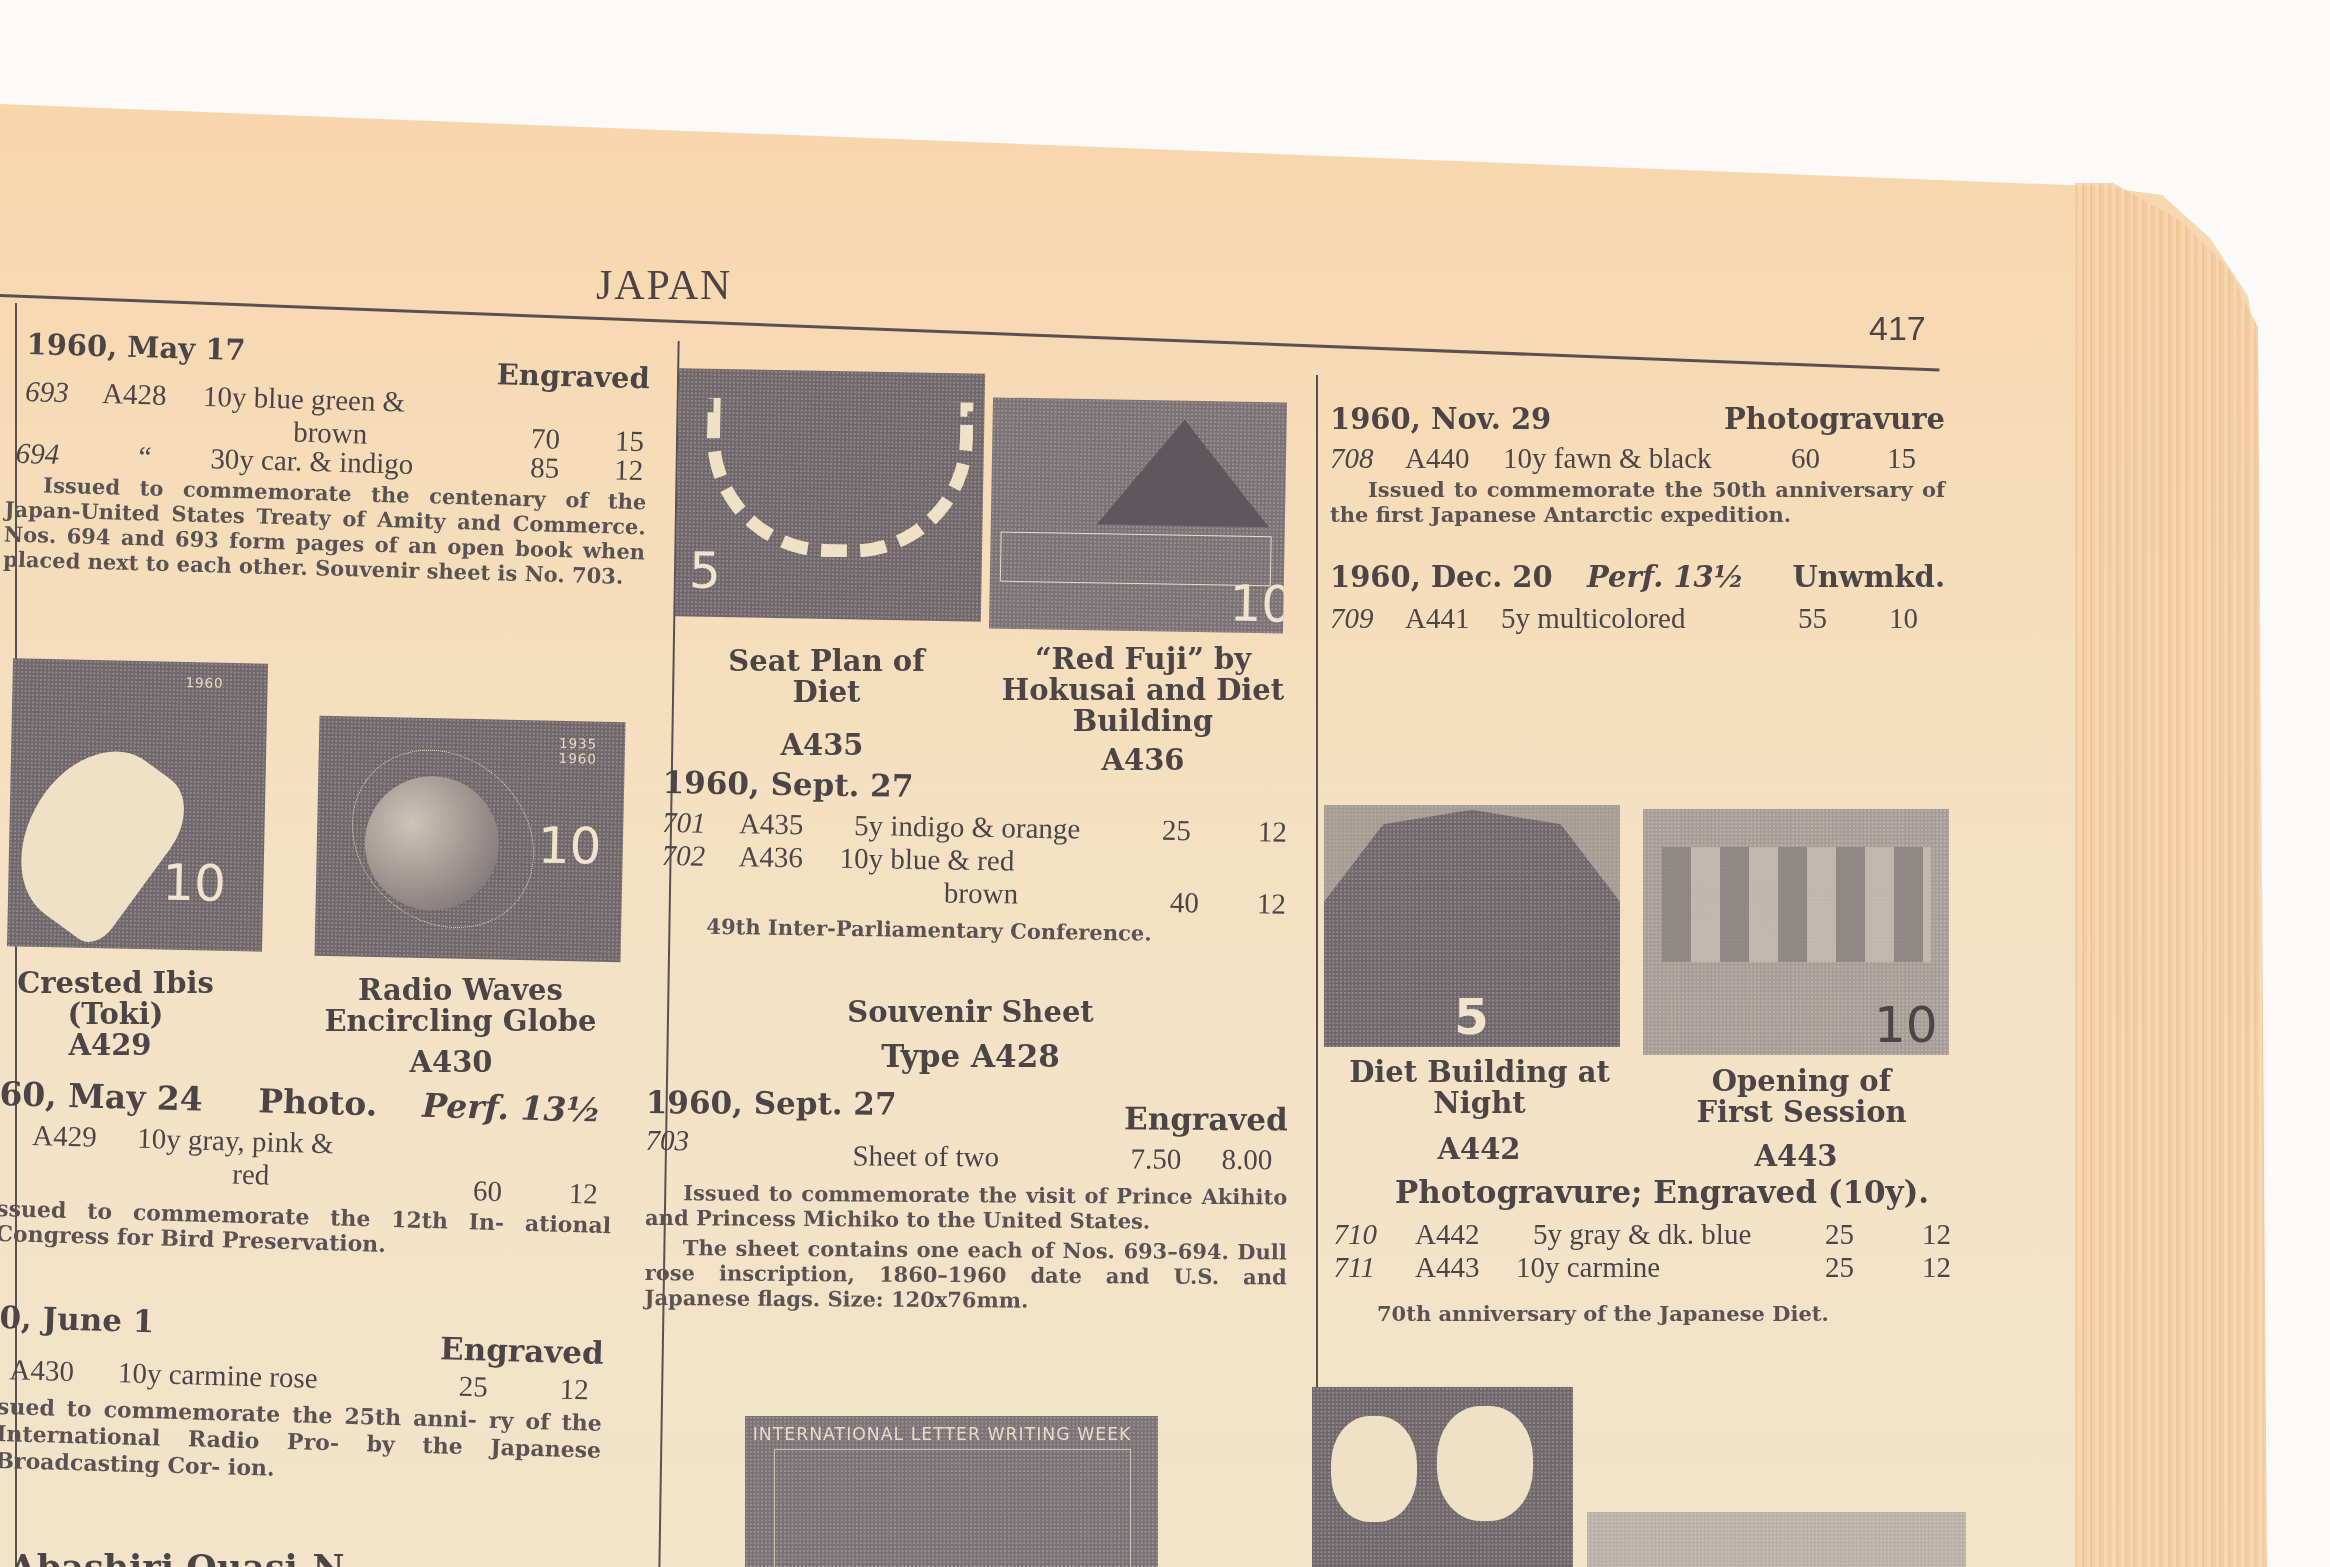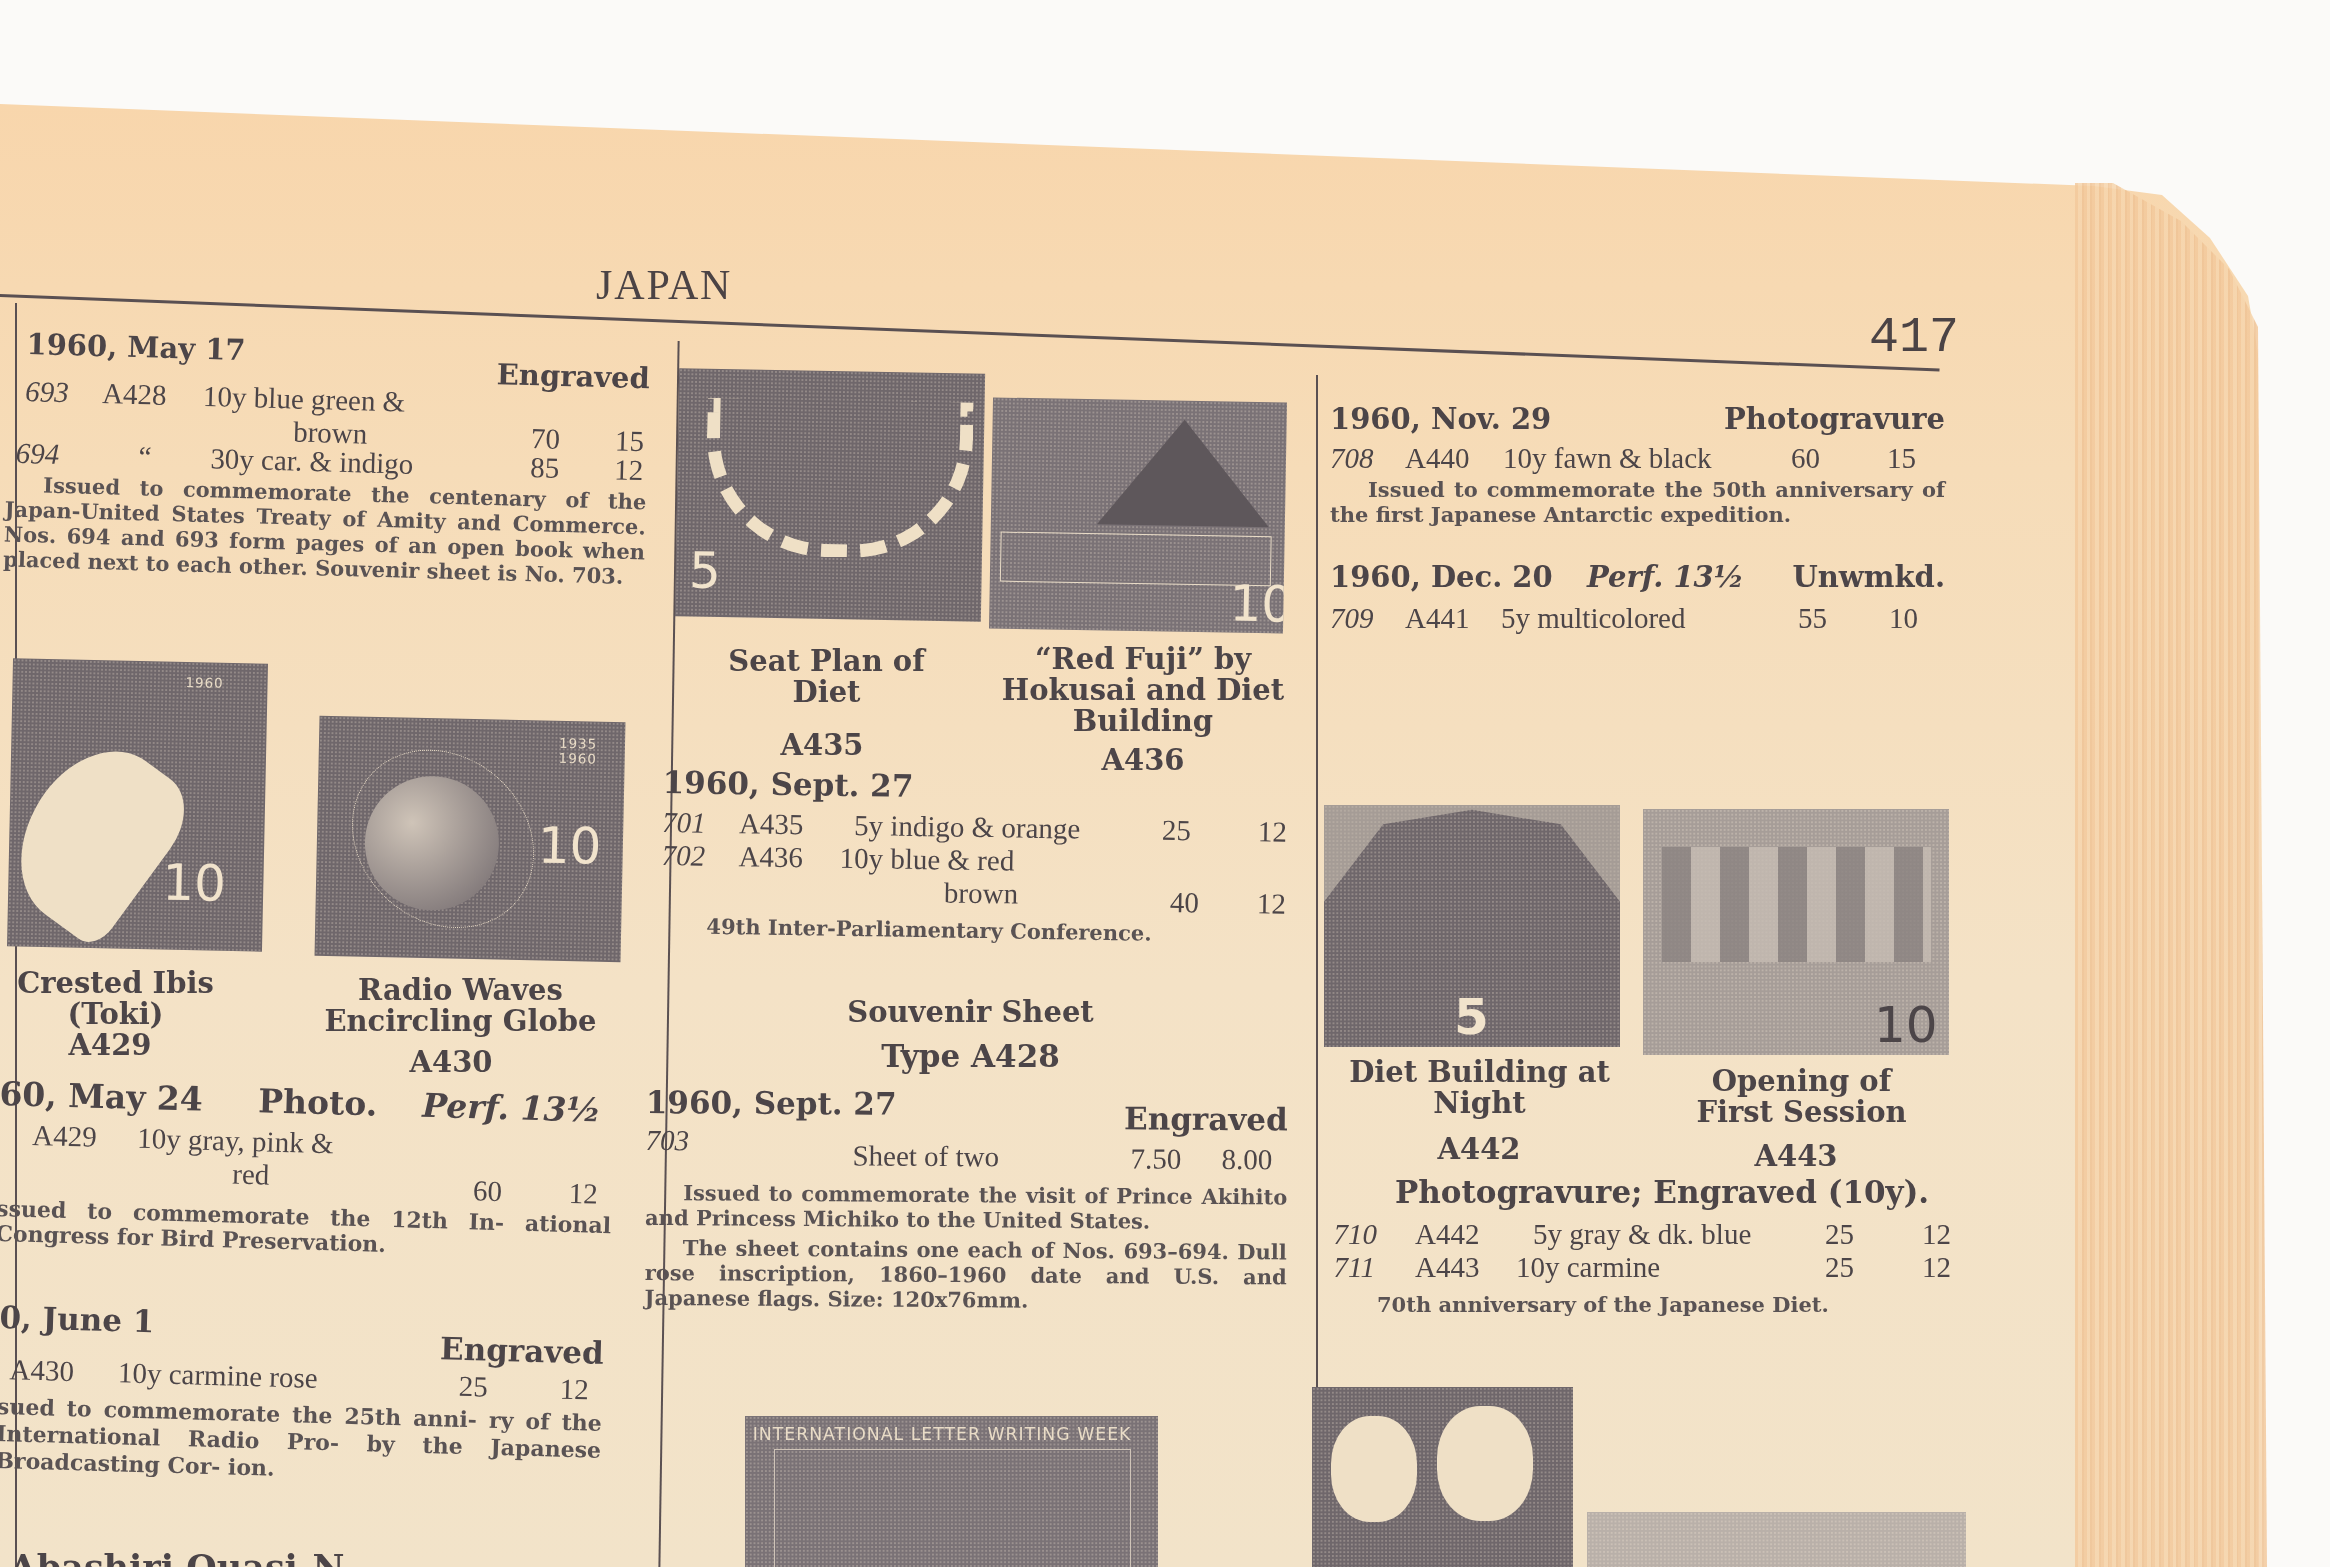--- a/index.html
+++ b/index.html
@@ -4,21 +4,21 @@
 <style>
   html,body{margin:0;padding:0;}
   body{width:2331px;height:1568px;overflow:hidden;background:#fbfaf8;position:relative;font-family:"DejaVu Serif",serif;color:#4a4446;}
   .page{position:absolute;left:0;top:104px;width:2258px;height:1464px;background:linear-gradient(180deg,#f8d6ac 0%,#f6dcb8 25%,#f4e2c6 60%,#f2e3c9 100%);
     clip-path:polygon(0 0,2094px 82px,2162px 91px,2210px 134px,2248px 192px,2258px 250px,2258px 1464px,0 1464px);}
   .page-edges{position:absolute;left:2075px;top:183px;width:192px;height:1385px;
     background:repeating-linear-gradient(90deg,#f3c99c 0 2.9px,#f6d5ad 2.9px 6.7px,#efc395 6.7px 8.6px);opacity:.85;
     clip-path:polygon(0 0,38px 0,106px 38px,154px 86px,183px 144px,192px 1385px,0 1385px);}
   .abs{position:absolute;}
   .running-head{font-family:"Liberation Serif",serif;font-size:42px;letter-spacing:1.9px;color:#4b4345;}
-  .pageno{font-family:Liberation Mono, monospace;font-size:50px;color:#4b4345;}
+  .pageno{font-family:Liberation Sans, sans-serif;font-size:34px;color:#4b4345;}
   .rule{position:absolute;height:2.9px;background:#5a5052;transform-origin:left top;}
   .vline{position:absolute;width:1.9px;background:#5a5052;}
   .hd{font-weight:bold;font-size:29px;color:#4c4548;white-space:nowrap;}
   .row{font-family:"Liberation Serif",serif;font-size:29px;white-space:nowrap;color:#4c4548;}
   .it{font-style:italic;}
   .note{font-family:"DejaVu Serif",serif;font-weight:bold;font-size:21px;line-height:25px;color:#5a5354;text-align:justify;}
   .cap{font-weight:bold;font-size:29px;line-height:31px;text-align:center;color:#4c4548;}
   .stamp{position:absolute;background:#6f676b;
     background-image:radial-gradient(rgba(255,240,220,.25) 1px,transparent 1.3px);background-size:3.8px 3.8px;overflow:hidden;}
   .stamp .den{position:absolute;color:#f1e3cc;font-family:"DejaVu Sans",sans-serif;font-size:50px;}
@@ -226,21 +226,21 @@
     <span class="abs" style="left:501px;">25</span>
     <span class="abs" style="left:598px;">12</span>
   </div>
   <div class="row" style="position:relative;height:35px;">
     <span class="it abs" style="left:9.6px;">711</span>
     <span class="abs" style="left:91px;">A443</span>
     <span class="abs" style="left:192px;">10y carmine</span>
     <span class="abs" style="left:501px;">25</span>
     <span class="abs" style="left:598px;">12</span>
   </div>
-  <div class="note" style="text-align:left;padding-left:53px;margin-top:6px;">70th anniversary of the Japanese Diet.</div>
+  <div class="note" style="text-align:left;padding-left:53px;margin-top:15px;">70th anniversary of the Japanese Diet.</div>
 </div>
 
 <div class="stamp" style="left:1312px;top:1387px;width:261px;height:181px;">
   <div style="position:absolute;left:19px;top:29px;width:86px;height:106px;background:#efe0c6;border-radius:45%;"></div>
   <div style="position:absolute;left:125px;top:19px;width:96px;height:115px;background:#efe0c6;border-radius:45%;"></div>
 </div>
 <div class="stamp" style="left:1587px;top:1512px;width:379px;height:58px;background-color:#b9b0a9;"></div>
 
 
 </body></html>

